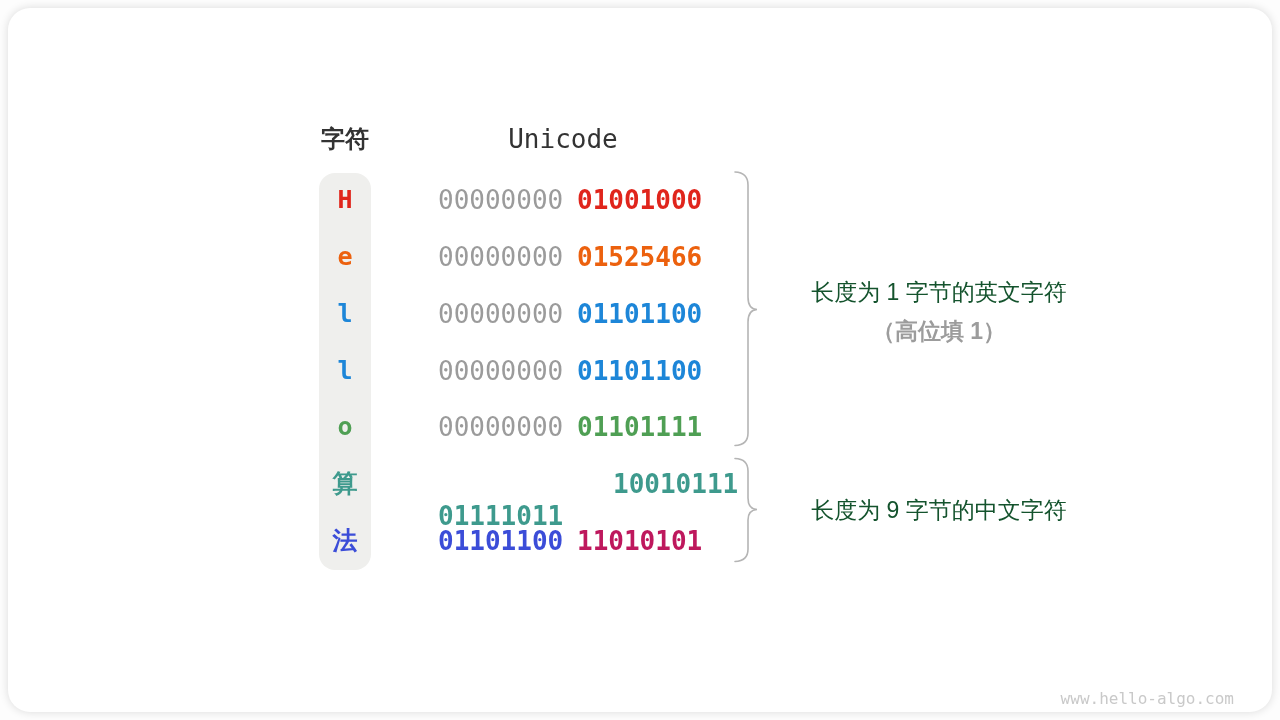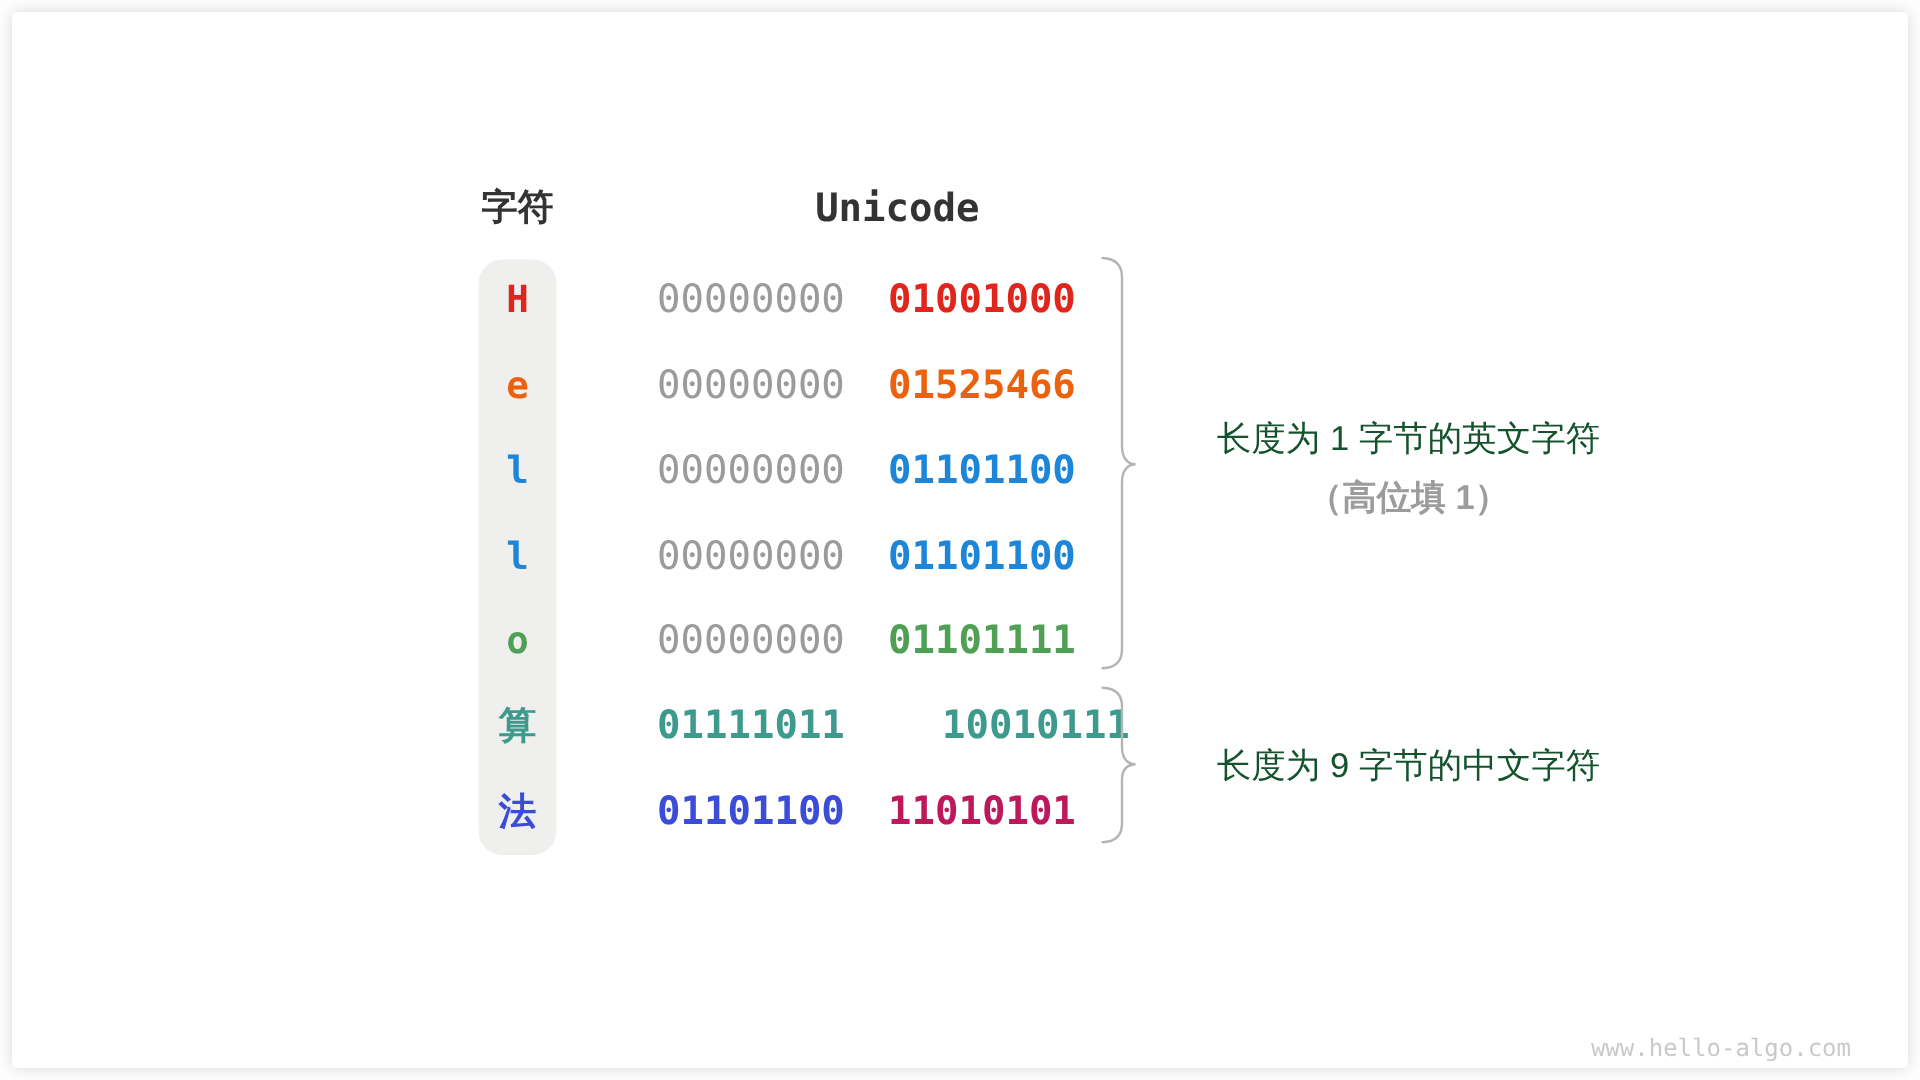--- a/index.html
+++ b/index.html
@@ -1,34 +1,34 @@
 <!DOCTYPE html>
 <html><head>
 <meta charset="utf-8">
 <style>
   * { margin: 0; padding: 0; box-sizing: border-box; }
   html, body { width: 1280px; height: 720px; background: #fdfdfd; overflow: hidden;
                font-family: "Liberation Sans", sans-serif; }
   .card {
     position: absolute; left: 8px; top: 8px; width: 1264px; height: 704px;
-    background: #ffffff; border-radius: 3px;
+    background: #ffffff; border-radius: 22px;
     box-shadow: 0 0 10px rgba(0,0,0,0.14);
   }
   .mono { font-family: "DejaVu Sans Mono", "Liberation Mono", monospace; }
 
   
   .hdr-char {
     position: absolute; left: 303px; top: 116px; width: 68px; height: 30px;
     text-align: center; line-height: 30px;
     font-size: 24px; font-weight: 700; color: #333333;
   }
   .hdr-unicode {
     position: absolute; left: 465px; top: 115px; width: 180px; height: 32px;
-    text-align: right; line-height: 32px;
-    font-size: 26px; font-weight: 700; color: #333333;
+    text-align: center; line-height: 32px;
+    font-size: 26px; font-weight: 400; color: #333333;
   }
 
   
   .char-col-bg {
     position: absolute; left: 311px; top: 165px; width: 52px; height: 397px;
     background: #efefed; border-radius: 16px;
   }
 
   
   .row { position: absolute; left: 0; height: 36px; width: 100%; }
@@ -37,21 +37,21 @@
     text-align: center; line-height: 36px;
     font-size: 25px; font-weight: 700;
     font-family: "DejaVu Sans Mono", "Liberation Mono", monospace;
   }
   .bin {
     position: absolute; height: 36px; line-height: 36px;
     font-size: 26px; letter-spacing: 0px;
     font-family: "DejaVu Sans Mono", "Liberation Mono", monospace;
   }
   .byte1 { left: 430px; }
-  .byte2 { left: 584px; font-weight: 700; }
+  .byte2 { left: 569px; font-weight: 700; }
 
   
   .braces { position: absolute; left: 0; top: 0; pointer-events: none; }
 
   
   .annotation { position: absolute; left: 780px; width: 302px; text-align: center; }
   .ann-1 { top: 269px; }
   .ann-2 { top: 487px; }
   .ann-line1 { font-size: 23px; color: #14532d; line-height: 30px; white-space: nowrap; }
   .ann-line2 { font-size: 23px; color: #9c9c9c; font-weight: 700; line-height: 30px;
@@ -98,21 +98,21 @@
   </div>
 
   <div class="row" style="top:401px">
     <span class="cell-char" style="color: rgb(79, 159, 84);">o</span>
     <span class="bin byte1" style="color: rgb(155, 155, 155); font-weight: 400;">00000000</span>
     <span class="bin byte2" style="color: rgb(79, 159, 84);">01101111</span>
   </div>
 
   <div class="row" style="top:458px">
     <span class="cell-char" style="color: rgb(62, 154, 141);">算</span>
-    <span class="bin byte1" style="color: rgb(62, 154, 141); font-weight: 700;">01111011</span>
+    <span class="bin byte1" style="color: rgb(62, 154, 141); font-weight: 700; margin-top: 32px;">01111011</span>
     <span class="bin byte2" style="color: rgb(62, 154, 141); margin-left: 36px;">10010111</span>
   </div>
 
   <div class="row" style="top:515px">
     <span class="cell-char" style="color: rgb(59, 77, 216);">法</span>
     <span class="bin byte1" style="color: rgb(59, 77, 216); font-weight: 700;">01101100</span>
     <span class="bin byte2" style="color: #be185d;">11010101</span>
   </div>
 
   <svg class="braces" width="1280" height="720" viewBox="0 0 1280 720">

